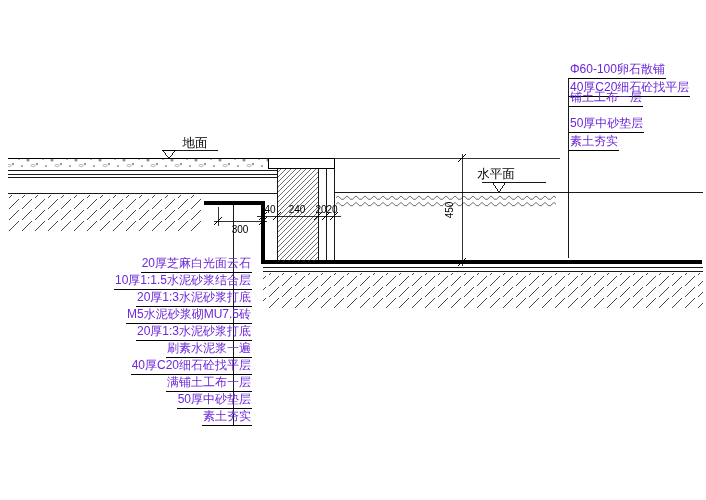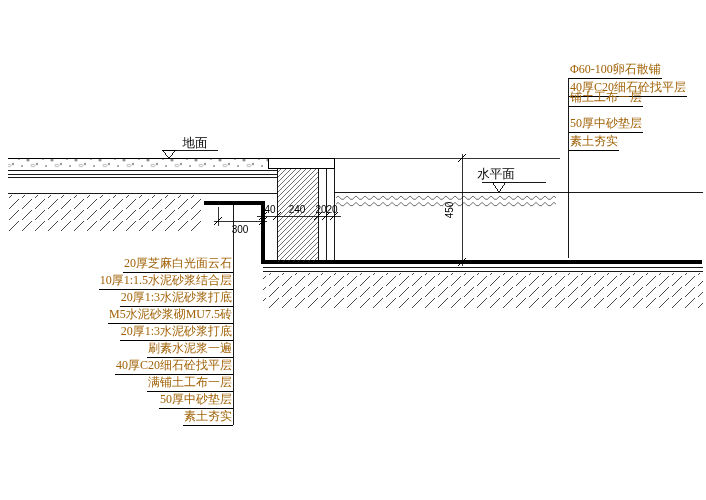--- a/index.html
+++ b/index.html
@@ -7,28 +7,27 @@
   body { font-family:"Liberation Sans","DejaVu Sans",sans-serif; }
   .canvas {
     position:relative; width:706px; height:500px;
     background:#ffffff; overflow:hidden;
   }
   .canvas svg { position:absolute; left:0; top:0; }
   svg line, svg path, svg rect, svg polyline { shape-rendering:crispEdges; }
   svg text { font-family:"Liberation Sans","DejaVu Sans",sans-serif; fill:#000; }
   .callout {
     position:absolute;
-    font-size:12px; line-height:15px; color:#a16207;
+    font-size:12px; line-height:15px; color:#6d28d9;
     white-space:nowrap;
     border-bottom:1px solid #000;
     padding:0 1px 1px 1px;
-    font-family:Liberation Serif, serif;
   }
   .callout-tr { left:569px; }
-  .callout-bl { right:473px; }
+  .callout-bl { right:454px; }
 </style>
 </head>
 <body>
 
 <div class="canvas">
 
   <svg width="706" height="500" viewBox="0 0 706 500">
     <defs>
       <pattern id="earth" width="13" height="11" patternUnits="userSpaceOnUse">
         <path d="M0,7 L6,1 M6.5,12.5 L12.5,6.5" stroke="#333" stroke-width="0.9" fill="none"></path>

